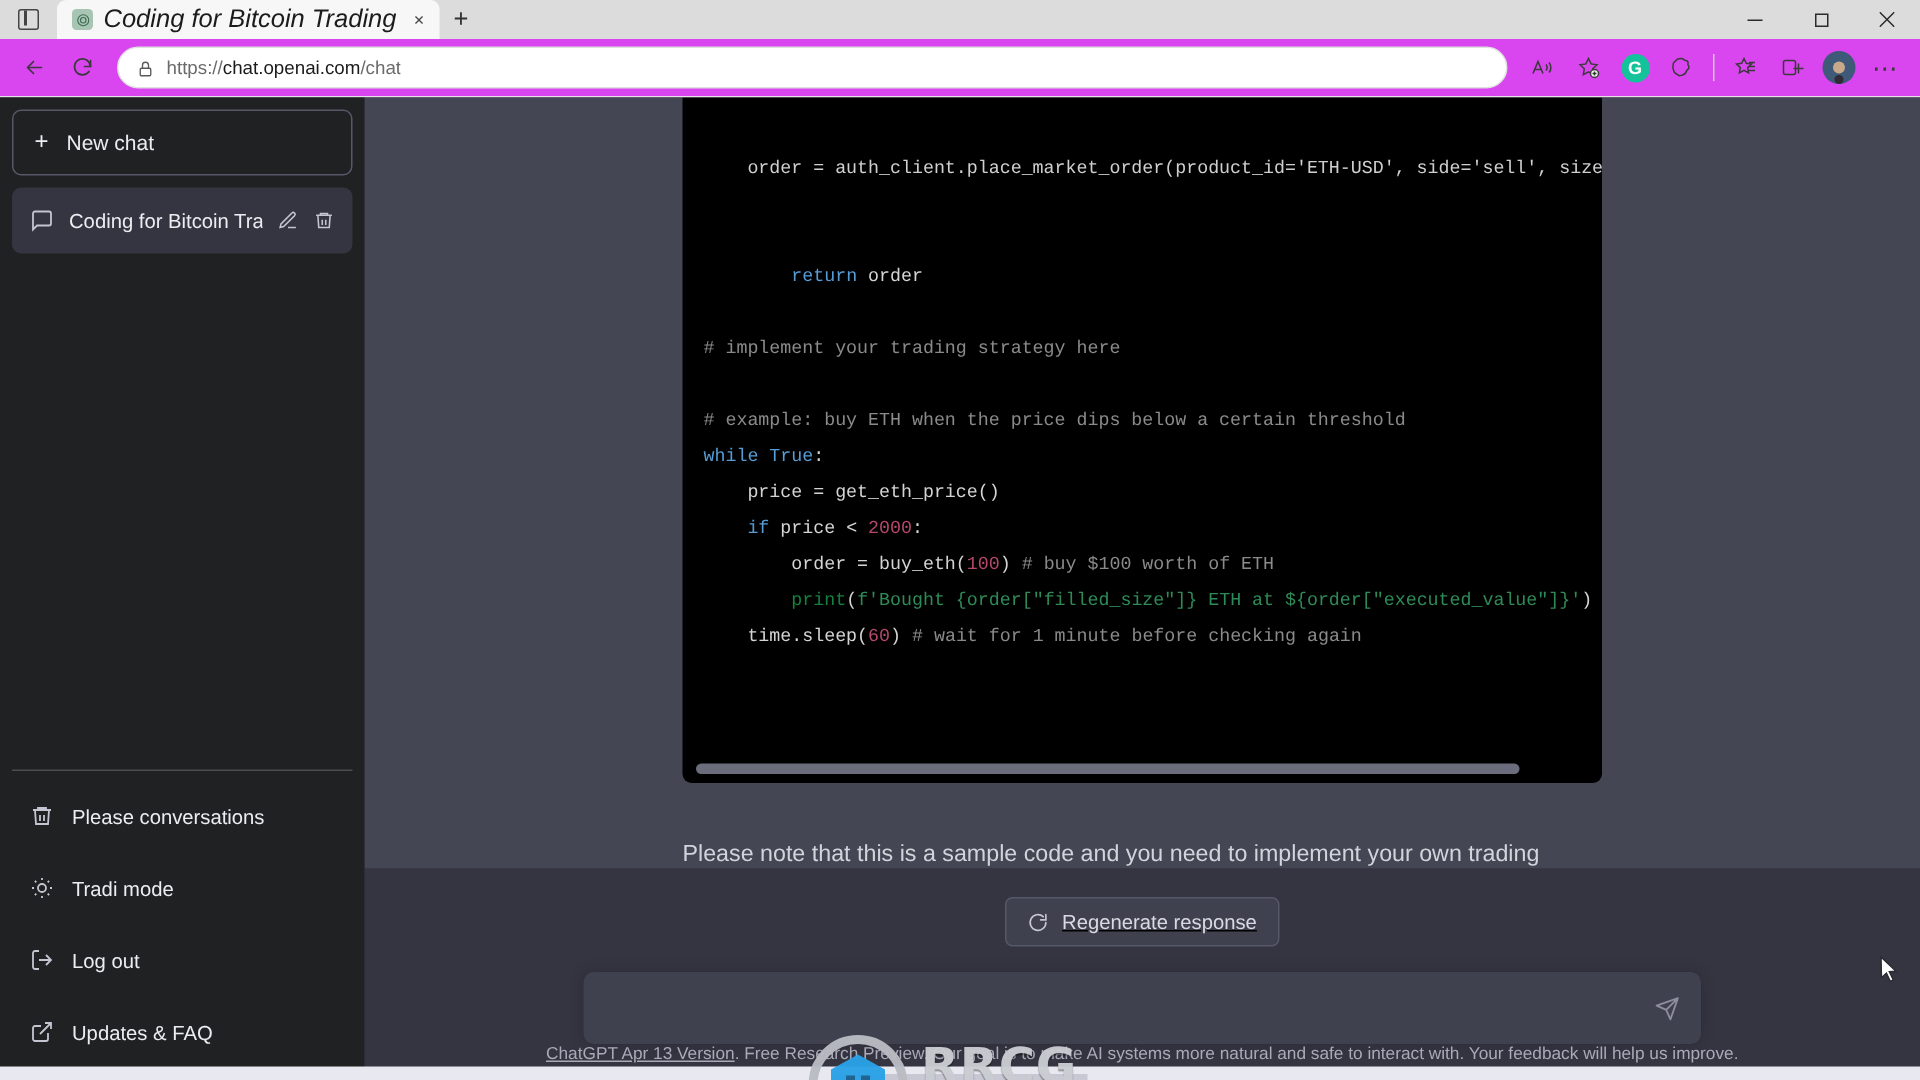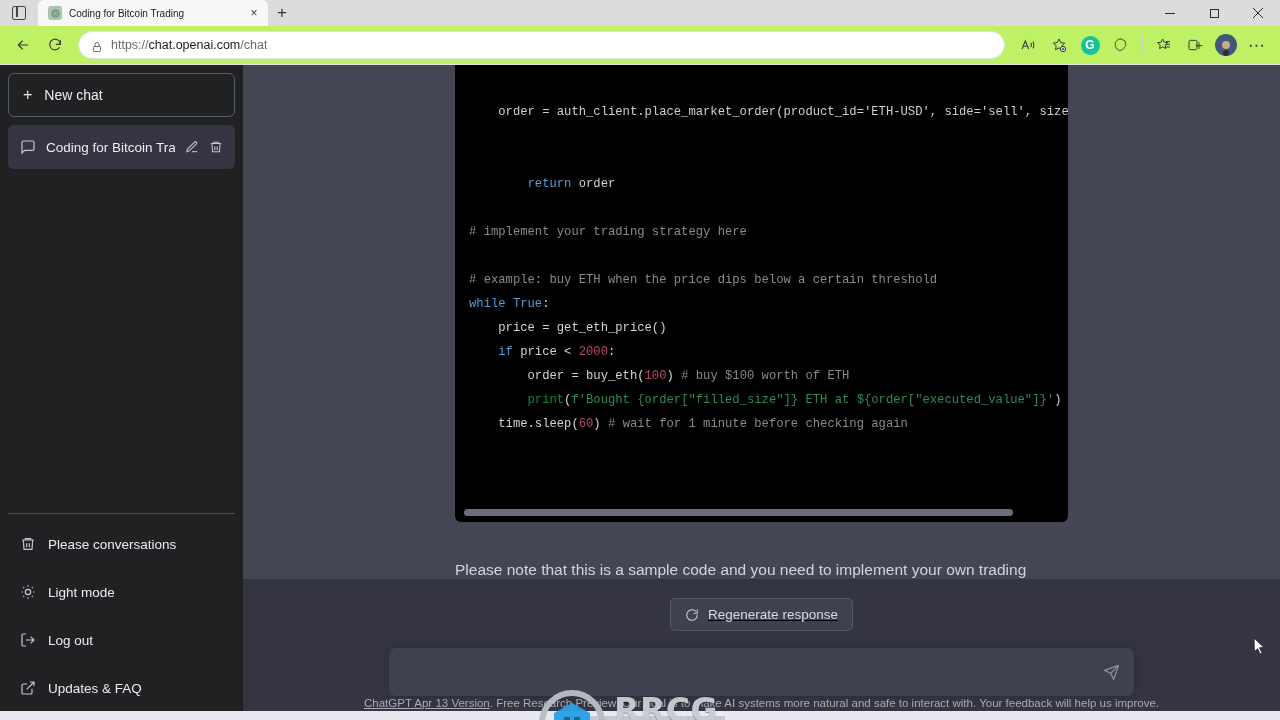--- a/index.html
+++ b/index.html
@@ -41,23 +41,24 @@
     gap: 7px;
   }
   .tab-favicon {
     width: 14px; height: 14px; border-radius: 3px;
     background: #a8c5b4;
     display: flex; align-items: center; justify-content: center;
     flex: none;
   }
   .tab-favicon svg { width: 11px; height: 11px; }
   .tab-title {
-    font-size: 10px; color: #1b1b1b;
+    font-size: 17px; color: #1b1b1b;
     white-space: nowrap; overflow: hidden; text-overflow: ellipsis;
     flex: 1;
+    font-style: italic;
   }
   .tab-close {
     width: 16px; height: 16px; flex: none;
     display: flex; align-items: center; justify-content: center;
     color: #444; font-size: 12px; line-height: 1;
     border-radius: 3px;
   }
   .tab-new {
     width: 28px; height: 26px;
     display: flex; align-items: center; justify-content: center;
@@ -70,21 +71,21 @@
   .win-btn {
     width: 44px; height: 26px;
     display: flex; align-items: center; justify-content: center;
     color: #2b2b2b; font-size: 11px;
   }
   .win-glyph-min { width: 10px; height: 1px; background: #2b2b2b; }
   .win-glyph-max { width: 9px; height: 9px; border: 1px solid #2b2b2b; }
 
   .browser-toolbar {
     height: 39px;
-    background: #bef264;
+    background: #d946ef;
     display: flex; align-items: center;
     padding: 0 8px;
     gap: 2px;
     border-bottom: 1px solid #e3e3e3;
   }
   .tb-btn {
     width: 30px; height: 30px; border-radius: 4px;
     display: flex; align-items: center; justify-content: center;
     color: #3a3a3a; flex: none;
   }
@@ -455,21 +456,21 @@
         </span>
         <span>Please conversations</span>
       </div>
       <div class="footer-item">
         <span class="ic">
           <svg viewBox="0 0 24 24" fill="none" stroke="currentColor" stroke-width="1.8">
               <circle cx="12" cy="12" r="4"></circle>
               <path d="M12 2v2M12 20v2M4.9 4.9l1.4 1.4M17.7 17.7l1.4 1.4M2 12h2M20 12h2M4.9 19.1l1.4-1.4M17.7 6.3l1.4-1.4"></path>
             </svg>
         </span>
-        <span>Light mode</span>
+        <span>Tradi mode</span>
       </div>
       <div class="footer-item">
         <span class="ic">
           <svg viewBox="0 0 24 24" fill="none" stroke="currentColor" stroke-width="1.8">
               <path d="M9 21H5a2 2 0 0 1-2-2V5a2 2 0 0 1 2-2h4"></path>
               <path d="M16 17l5-5-5-5M21 12H9"></path>
             </svg>
         </span>
         <span>Log out</span>
       </div>

